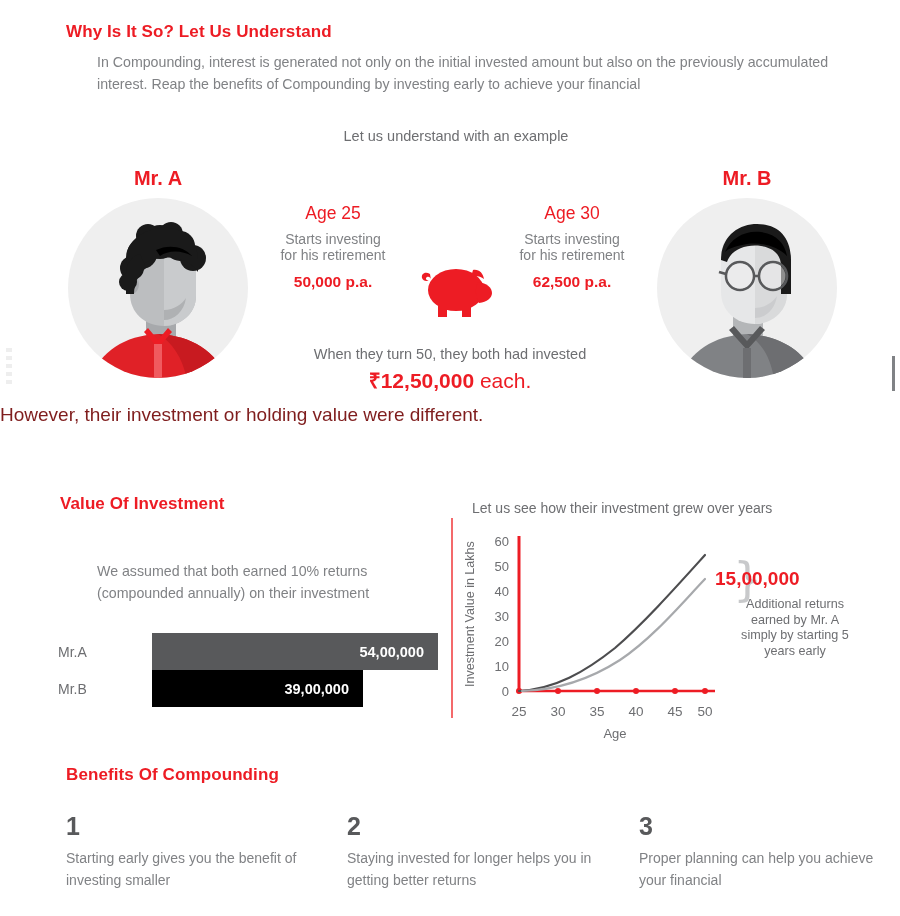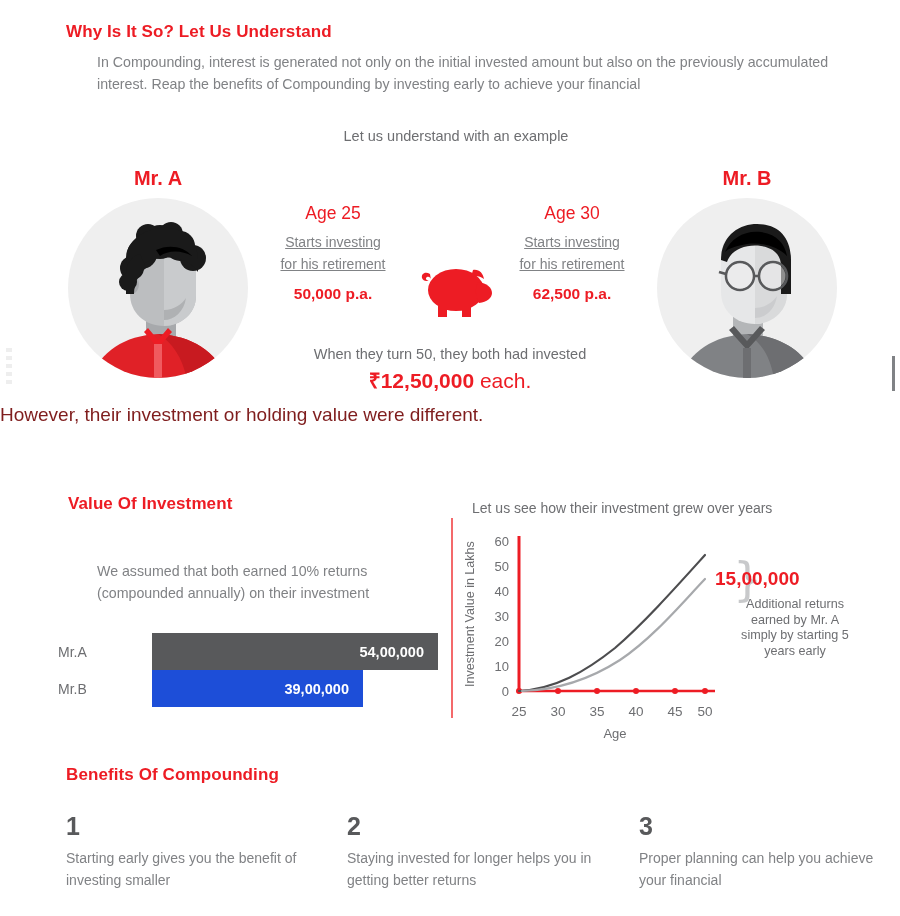--- a/index.html
+++ b/index.html
@@ -63,22 +63,21 @@
   #colA { left: 258px; top: 203px; }
   #colB { left: 497px; top: 203px; }
   .age-head {
     color: #ED1C24;
     font-size: 17.5px;
     margin-bottom: 7px;
   }
   .age-sub {
     color: #808285;
     font-size: 14px;
-    line-height: 22px;
-    text-decoration: underline;
+    line-height: 16px;
   }
   .age-amt {
     color: #ED1C24;
     font-weight: bold;
     font-size: 15.5px;
     margin-top: 10px;
   }
 
   #piggy { left: 418px; top: 258px; }
 
@@ -98,21 +97,21 @@
   #invested-line2 .amt { font-weight: bold; }
   #however {
     left: 0; right: 0; top: 404px;
     text-align: left;
     font-size: 19px;
     line-height: 21px;
     color: #7f1d1d;
   }
 
   
-  #voi-title { left: 68px; top: 494px; }
+  #voi-title { left: 60px; top: 494px; }
   #voi-note  { left: 66px; top: 560px; width: 330px; }
 
   #bar-chart { left: 58px; top: 633px; width: 380px; height: 78px; }
   .bar-row {
     position: relative;
     height: 37px;
     display: flex;
     align-items: center;
     gap: 40px;
   }
@@ -127,21 +126,21 @@
     display: flex;
     align-items: center;
     justify-content: flex-end;
     box-sizing: border-box;
     padding-right: 14px;
     color: #ffffff;
     font-weight: bold;
     font-size: 14.5px;
   }
   .bar-a { background: #58595B; }
-  .bar-b { background: #1d4ed8; }
+  .bar-b { background: #000000; }
 
   
   #red-divider {
     left: 451px; top: 518px;
     width: 2px; height: 200px;
     background: #F4696B;
   }
 
   
   #chart-caption {

